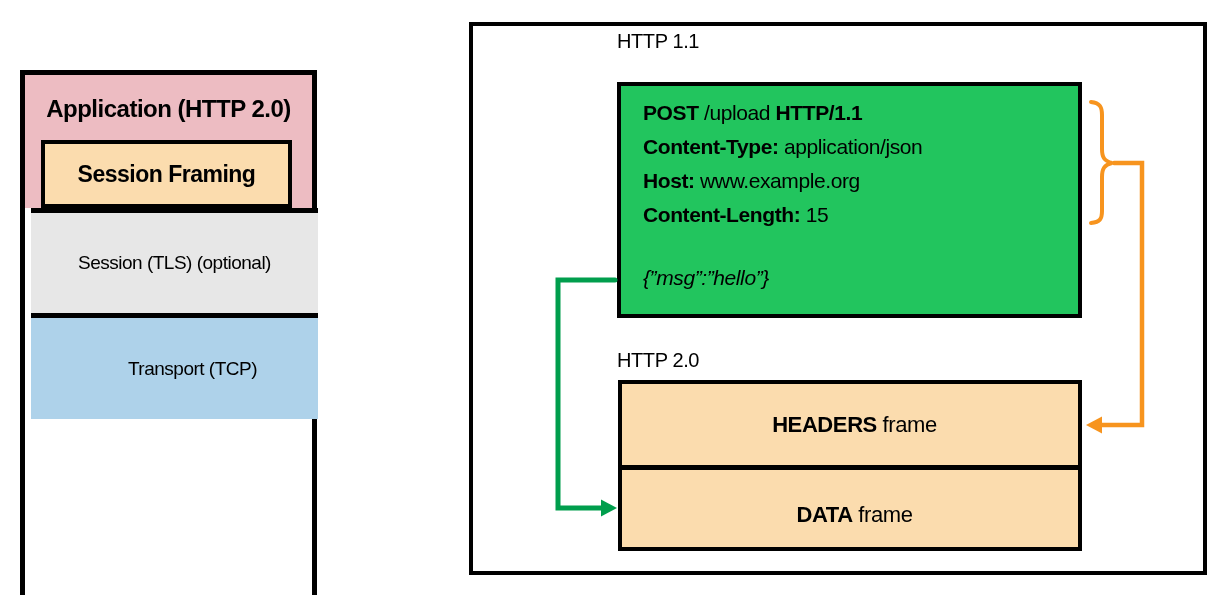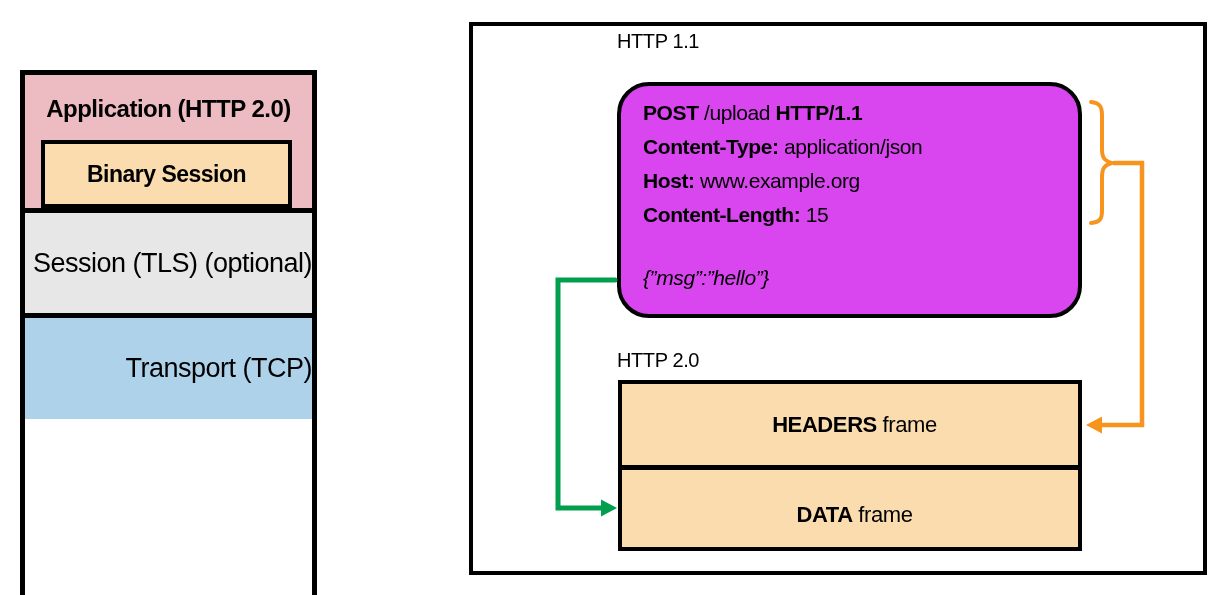--- a/index.html
+++ b/index.html
@@ -38,23 +38,24 @@
     height: 68px;
     border: 4px solid #000;
     box-sizing: border-box;
     display: flex; align-items: center; justify-content: center;
     font-weight: bold;
     font-size: 23px;
     letter-spacing: -0.5px;
   }
   .layer-mid {
     border-top: 5px solid #000;
-    display: flex; align-items: center; justify-content: flex-end;
-    font-size: 27px;
+    display: flex; align-items: center; justify-content: center;
+    font-size: 19px;
     letter-spacing: -0.5px;
+    margin-left: 6px;
   }
   .layer-session   { height: 105px; }
   .layer-transport { height: 106px; }
   .layer-network   { height: 103px; }
 
   
   .panel {
     position: absolute;
     left: 469px; top: 22px;
     width: 738px; height: 553px;
@@ -114,36 +115,36 @@
 </style>
 </head>
 <body>
 
 <div class="page">
 
   <div class="stack">
     <div class="layer layer-app" style="background-color: rgb(237, 188, 194);">
       <div class="app-label">Application (HTTP 2.0)</div>
       <div class="binary-box" style="background-color: rgb(251, 220, 174);">
-        <span>Binary Session</span>
+        <span>Session Framing</span>
       </div>
     </div>
     <div class="layer layer-mid layer-session" style="background-color: rgb(231, 231, 231);">
       <span>Session (TLS) (optional)</span>
     </div>
     <div class="layer layer-mid layer-transport" style="background-color: rgb(174, 210, 234); padding-left: 36px;">
       <span>Transport (TCP)</span>
     </div>
   </div>
 
   <div class="panel">
 
     <div class="plabel plabel-11">HTTP 1.1</div>
 
-    <div class="req-box" style="background-color: #d946ef; border-radius: 32px;">
+    <div class="req-box" style="background-color: #22c55e;">
       <div class="req-line"><b>POST</b><span> /upload </span><b>HTTP/1.1</b></div>
       <div class="req-line"><b>Content-Type:</b><span> application/json</span></div>
       <div class="req-line"><b>Host:</b><span> www.example.org</span></div>
       <div class="req-line"><b>Content-Length:</b><span> 15</span></div>
       <div class="req-body">{”msg”:”hello”}</div>
     </div>
 
     <div class="plabel plabel-20">HTTP 2.0</div>
 
     <div class="frames-box" style="background-color: rgb(251, 220, 174);">

